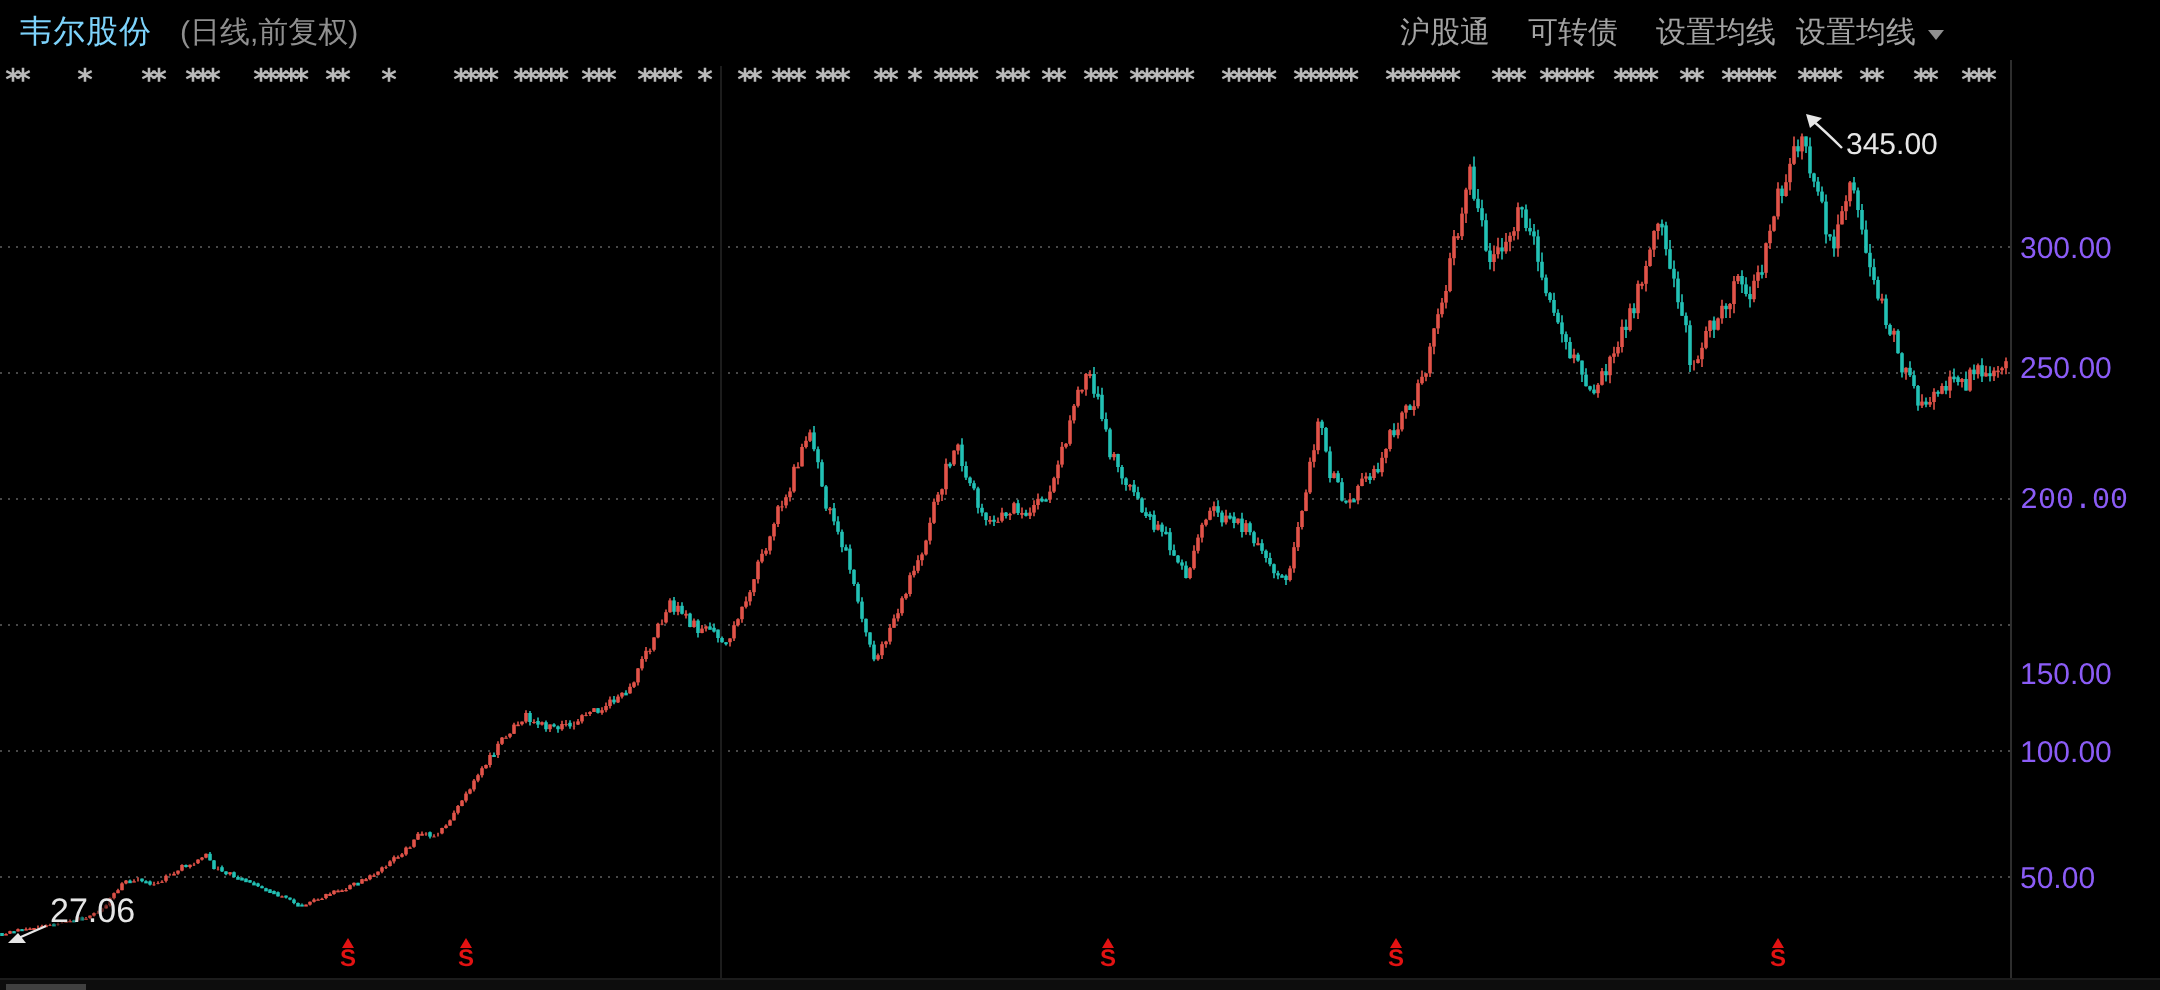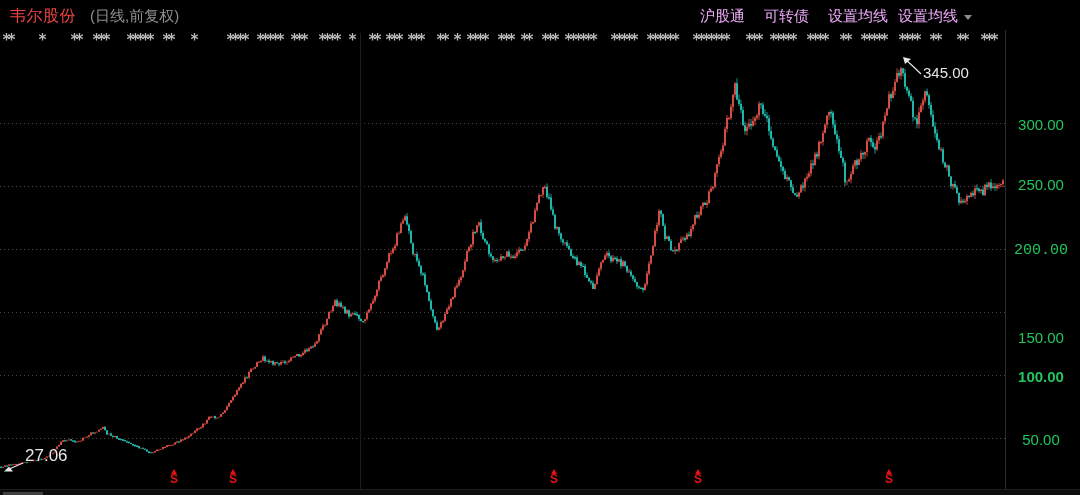--- a/index.html
+++ b/index.html
@@ -1,29 +1,29 @@
 <!DOCTYPE html>
 <html><head>
 <meta charset="utf-8">
 <style>
   html,body{margin:0;padding:0;background:#000;}
   #stage{position:relative;width:1080px;height:495px;background:#000;overflow:hidden;
          font-family:"Liberation Sans","DejaVu Sans",sans-serif;}
   
   #hdr{position:absolute;left:0;top:0;width:1080px;height:30px;}
-  .sym{position:absolute;left:10px;top:6px;font-size:16px;color:#ef4444;letter-spacing:.5px;}
+  .sym{position:absolute;left:10px;top:6px;font-size:16px;color:#7dd3fc;letter-spacing:.5px;}
   .ctype{position:absolute;left:90px;top:7px;font-size:15px;color:#8f8f8f;}
-  .mi{position:absolute;top:7px;font-size:15px;color:#f0abfc;cursor:pointer;}
+  .mi{position:absolute;top:7px;font-size:15px;color:#a3a3a3;cursor:pointer;}
   .caret{display:inline-block;width:0;height:0;border-left:4px solid transparent;
          border-right:4px solid transparent;border-top:5px solid #8f8f8f;margin-left:6px;vertical-align:middle;}
   
   .evt{position:absolute;top:31px;font-weight:bold;font-size:15px;color:#b9b9b9;
        letter-spacing:-4px;font-family:"DejaVu Sans Mono",monospace;cursor:pointer;}
   
-  .ylab{position:absolute;left:1010px;width:62px;text-align:center;font-size:15px;color:#22c55e;}
+  .ylab{position:absolute;left:1010px;width:62px;text-align:left;font-size:15px;color:#8b5cf6;}
   
   .anno{position:absolute;font-size:15px;color:#e6e6e6;text-shadow:0 0 3px #000,1px 1px 2px #000;}
   #lowAnno{font-size:17px;}
   
   .divm{position:absolute;width:14px;text-align:center;color:#e31212;cursor:pointer;}
   .divm .tri{margin:0 auto;width:0;height:0;border-left:3px solid transparent;
              border-right:3px solid transparent;border-bottom:5px solid #e31212;}
   .divm .dm-s{font-size:12px;font-weight:bold;line-height:11px;display:block;}
   
   #bstrip{position:absolute;left:0;top:489px;width:1080px;height:6px;background:#0d0d0d;border-top:1px solid #1c1c1c;}
@@ -1098,21 +1098,21 @@
       <span class="evt" style="left: 929px;">**</span>
       <span class="evt" style="left: 956px;">**</span>
       <span class="evt" style="left: 980px;">***</span>
     </div>
 
   <div id="ylabels">
       <div class="ylab" style="top: 115.5px;">300.00</div>
       <div class="ylab" style="top: 176px;">250.00</div>
       <div class="ylab" style="top: 241.5px; font-family: Liberation Mono, monospace;">200.00</div>
       <div class="ylab" style="top: 301px; margin-top: 28px;">150.00</div>
-      <div class="ylab" style="top: 367.5px; font-weight: bold;">100.00</div>
+      <div class="ylab" style="top: 367.5px;">100.00</div>
       <div class="ylab" style="top: 430.5px;">50.00</div>
     </div>
 
   <div class="anno" id="lowAnno" style="left:25px;top:446px">27.06</div>
   <div class="anno" id="highAnno" style="left:923px;top:64px">345.00</div>
 
   <div id="divmarks">
       <div class="divm" style="left: 167px; top: 469px;">
         <div class="tri"></div>
         <span class="dm-s">S</span>

